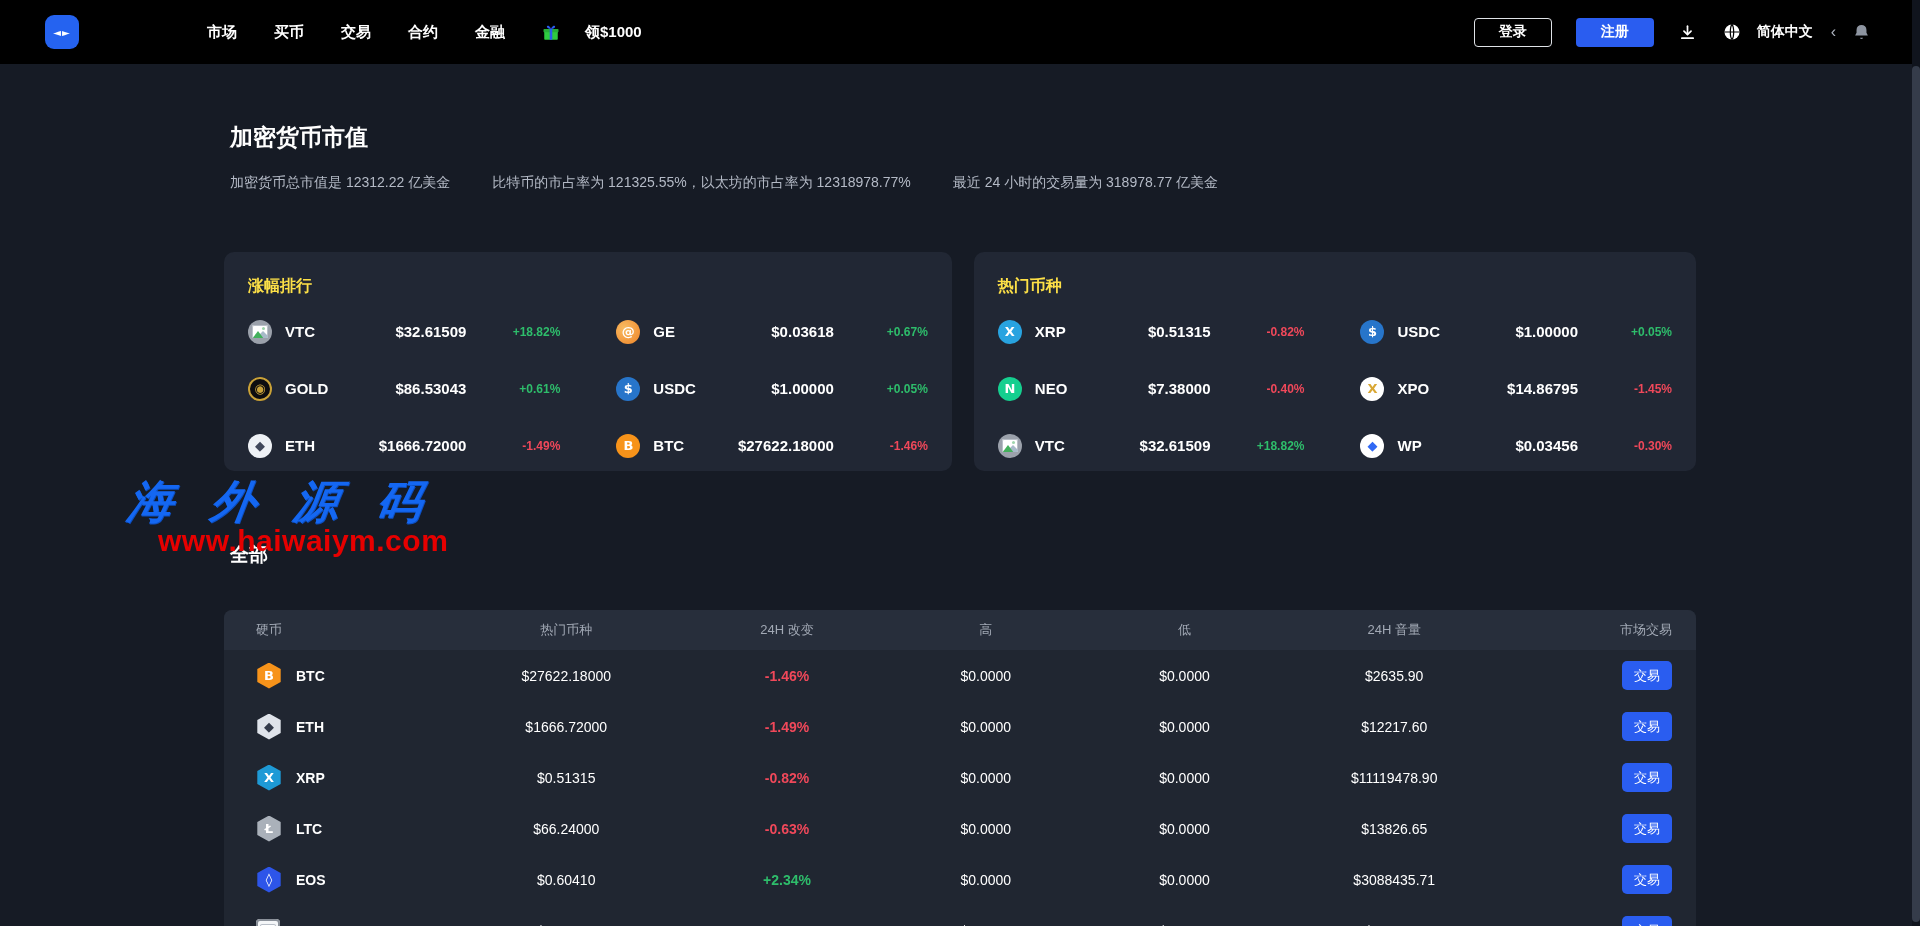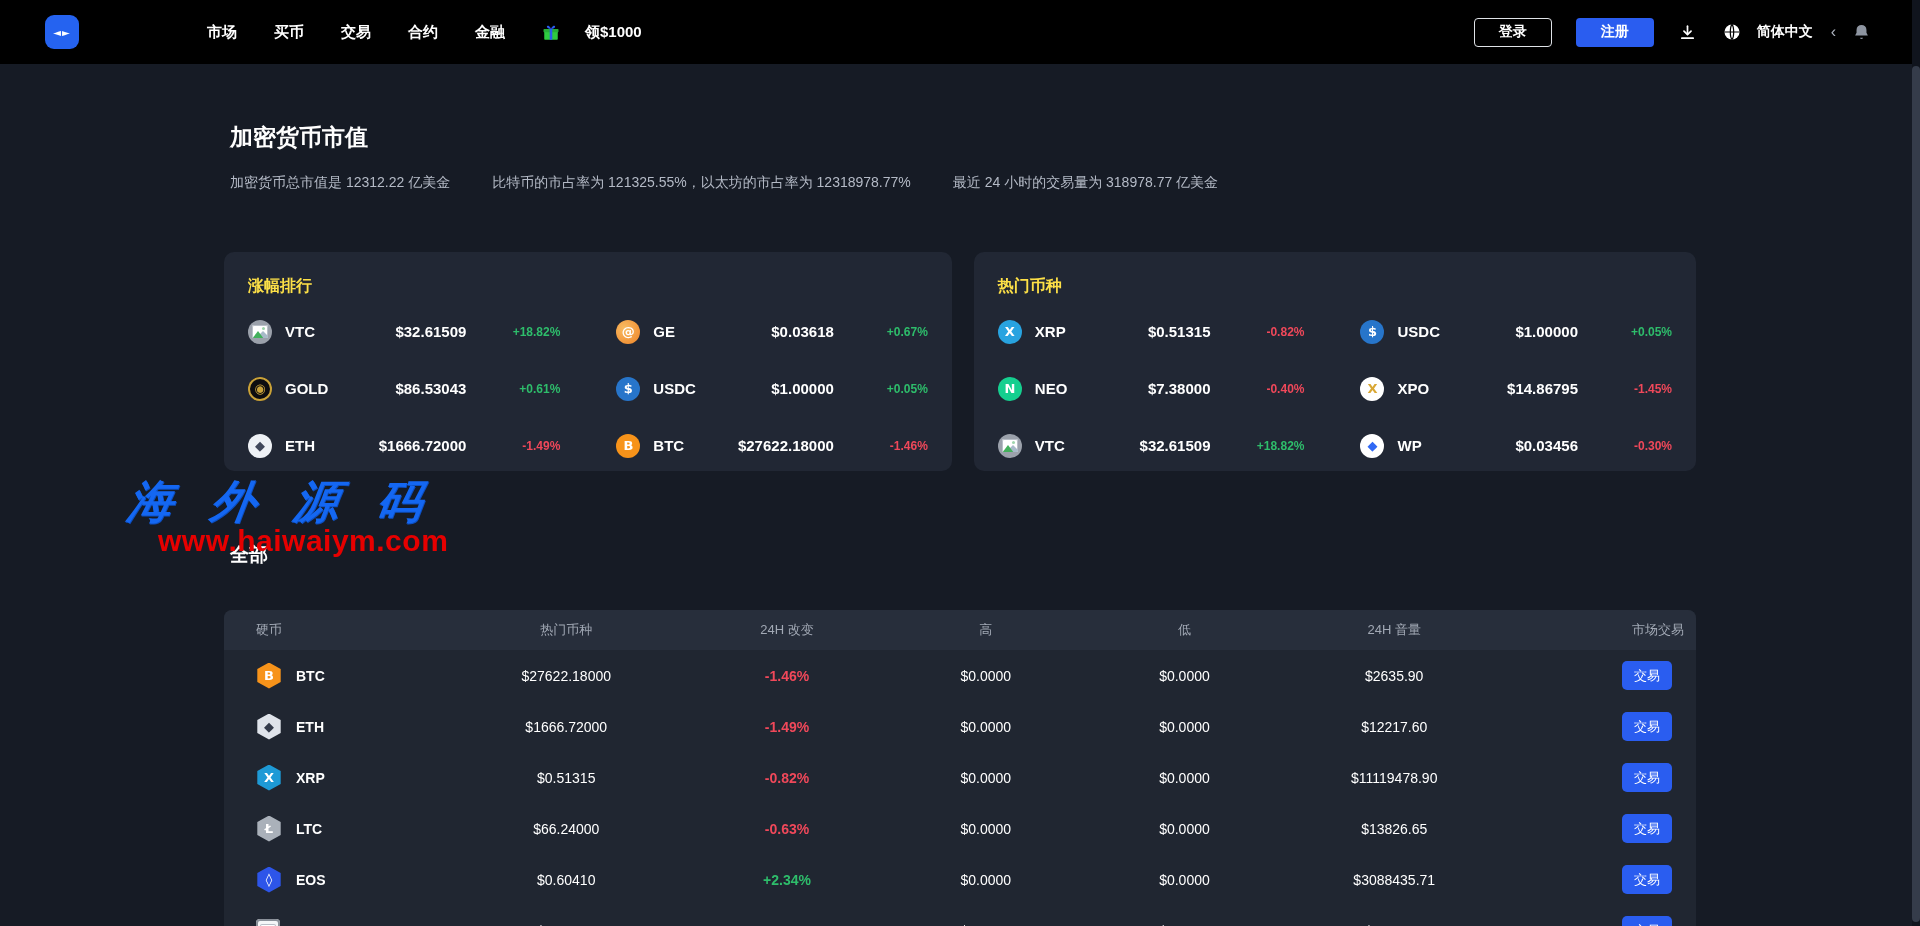--- a/index.html
+++ b/index.html
@@ -48,21 +48,21 @@
   .ph-frame::before { content:''; position:absolute; top:2px; right:3px; width:3px; height:3px; border-radius:50%; background:#9fd6ad; }
   .ph-frame::after { content:''; position:absolute; bottom:-1px; right:-3px; border-left:8px solid transparent; border-right:8px solid transparent; border-bottom:8px solid #a8bac9; }
   .ph-mountain { position:absolute; bottom:-1px; left:0; width:0; height:0; border-left:6px solid transparent; border-right:6px solid transparent; border-bottom:8px solid #43b05c; z-index:1; }
 
   
   .section-title { margin-top:71px; margin-left:6px; color:#fff; font-size:19px; font-weight:700; }
   .market-table { margin-top:42px; background:#202631; border-radius:8px 8px 0 0; overflow:hidden; }
   .thead { display:grid; grid-template-columns:15% 16.5% 13.5% 13.5% 13.5% 15% 13%; height:40px; align-items:center; background:#272e3b; color:#a2a9b5; font-size:13px; }
   .th { text-align:center; }
   .th:first-child { text-align:left; padding-left:32px; }
-  .th:last-child { text-align:right; padding-right:12px; }
+  .th:last-child { text-align:right; padding-right:24px; }
   .trow { display:grid; grid-template-columns:15% 16.5% 13.5% 13.5% 13.5% 15% 13%; height:51px; align-items:center; color:#fff; font-size:14px; cursor:pointer; }
   .tcoin { display:flex; align-items:center; gap:14px; padding-left:32px; font-weight:700; }
   .tc { text-align:center; }
   .tchange { text-align:center; font-weight:600; }
   .taction { text-align:right; padding-right:24px; }
   .trade-btn { width:50px; height:29px; background:#2a5df0; border:none; border-radius:5px; color:#fff; font-size:13px; cursor:pointer; font-family:inherit; }
 
   
   .wm { position:absolute; left:128px; top:472px; z-index:5; pointer-events:none; }
   .wm-cn { font-family:"DejaVu Serif",serif; font-style:italic; font-weight:700; font-size:45px; color:#1467f2; letter-spacing:38px; white-space:nowrap; transform:skewX(-8deg); text-shadow:1px 1px 0 #0d4fc0; }

